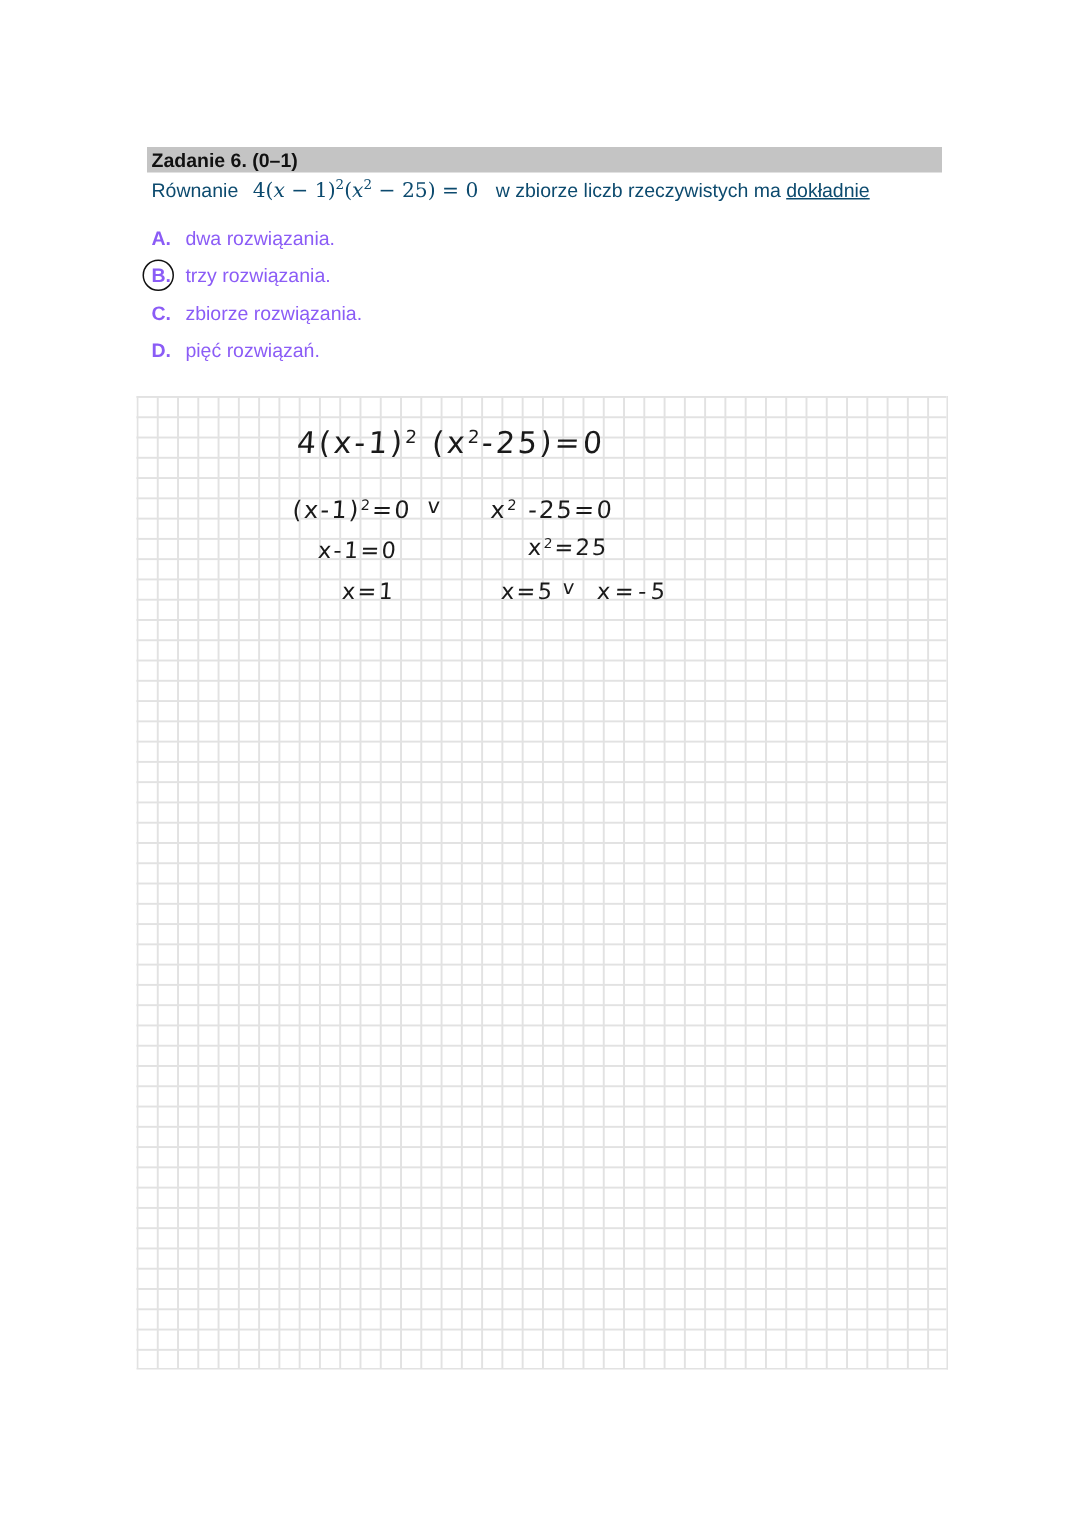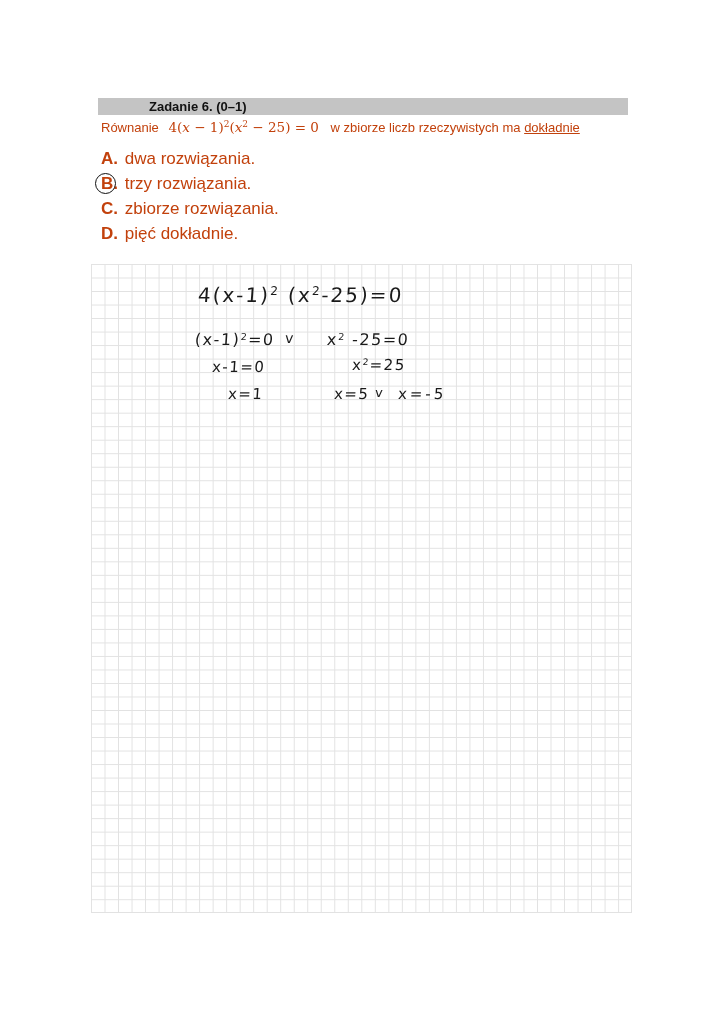--- a/index.html
+++ b/index.html
@@ -24,47 +24,46 @@
       background: #c4c4c4;
     }
     .header-title {
       position: absolute;
       left: 101px;
       top: 98px;
       font-size: 13px;
       font-weight: bold;
       line-height: 17px;
       color: #111;
-      margin-left: 48px;
     }
     .question-line {
       position: absolute;
       left: 101px;
       top: 118px;
       font-size: 13px;
       line-height: 18px;
       white-space: nowrap;
-      color: #c2410c;
+      color: #0c4a6e;
     }
     .question-line .math {
       font-family: "DejaVu Serif", serif;
       font-size: 13.5px;
       margin: 0 8px 0 6px;
     }
     .question-line .math .it { font-style: italic; }
     .question-line .math sup { font-size: 9px; vertical-align: 5px; line-height: 0; }
     .question-line .underlined { text-decoration: underline; }
 
     .answer {
       position: absolute;
       left: 101px;
-      font-size: 17px;
+      font-size: 13px;
       line-height: 16px;
       white-space: nowrap;
-      color: #c2410c;
+      color: #8b5cf6;
     }
     .answer .letter {
       display: inline-block;
       font-weight: bold;
       width: 19px;
     }
     .answer.selected .letter {
       position: relative;
     }
     .answer.selected .letter::before {
@@ -139,21 +138,21 @@
 <div class="answer b-row selected">
   <span class="letter">B.</span>
   <span>trzy rozwiązania.</span>
 </div>
 <div class="answer c-row">
   <span class="letter">C.</span>
   <span>zbiorze rozwiązania.</span>
 </div>
 <div class="answer d-row">
   <span class="letter">D.</span>
-  <span>pięć dokładnie.</span>
+  <span>pięć rozwiązań.</span>
 </div>
 
 <div class="grid"></div>
 
 <div class="hw hw-main"><span>4(x-1)</span><sup>2</sup><span> (x</span><sup>2</sup><span>-25)=0</span></div>
 
 <div class="hw hw-l1"><span>(x-1)</span><sup>2</sup><span>=0</span></div>
 <div class="hw hw-or1">v</div>
 <div class="hw hw-r1"><span>x</span><sup>2</sup><span> -25=0</span></div>
 

